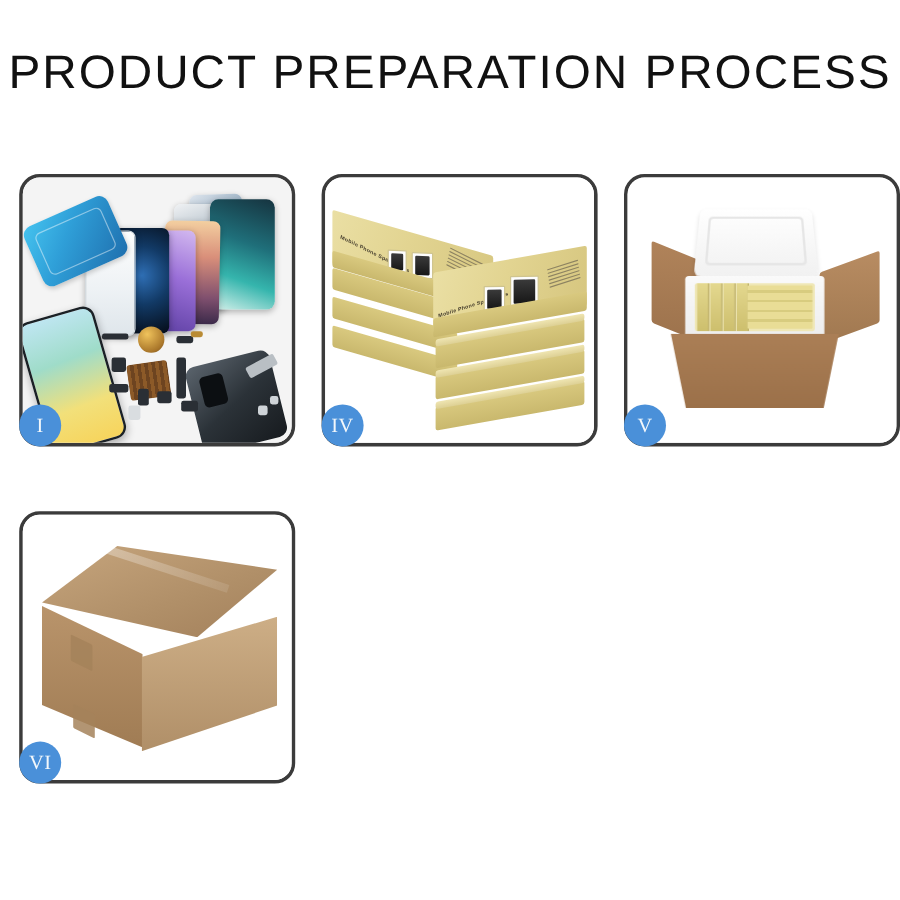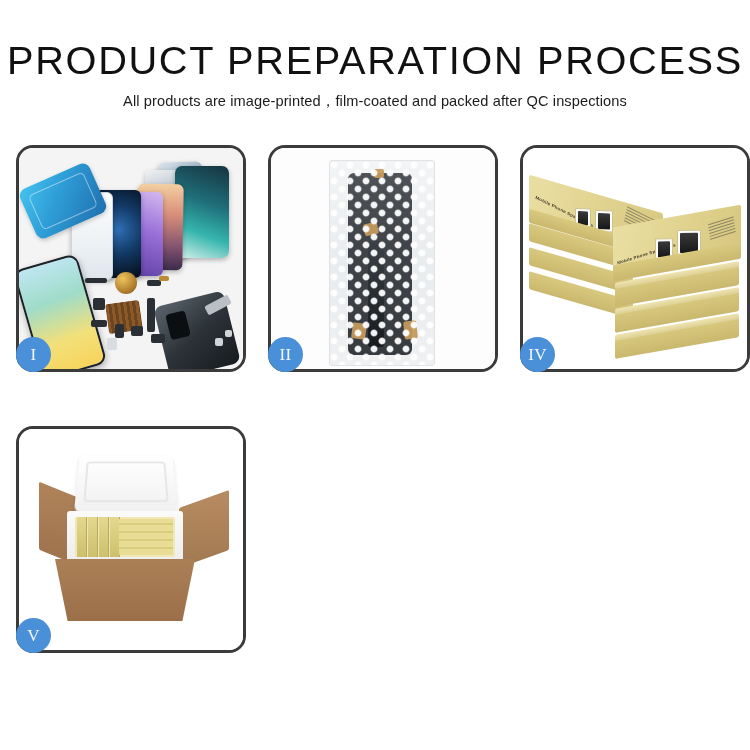--- a/index.html
+++ b/index.html
@@ -223,21 +223,20 @@
   .tape1{left:40px;top:104px;width:18px;height:22px;transform:skewY(26deg);}
   .tape2{left:42px;top:162px;width:18px;height:20px;transform:skewY(26deg);}
 </style>
 </head>
 <body>
 
 <div class="page">
 
   <div class="header">
     <div class="title">PRODUCT PREPARATION PROCESS</div>
-    <div class="subtitle">All products are image-printed，film-coated and packed after QC inspections</div>
   </div>
 
   <div class="grid">
 
     <div class="card">
       <div class="card-inner p1">
         <div class="ph p1-a ph-shadow"></div>
         <div class="ph p1-b ph-shadow"></div>
         <div class="ph p1-c ph-shadow"></div>
         <div class="ph p1-d ph-shadow"></div>
@@ -259,35 +258,20 @@
         <div class="chip" style="left:128px;top:150px;width:8px;height:34px;"></div>
         <div class="chip" style="left:132px;top:186px;width:14px;height:9px;"></div>
         <div class="chip" style="left:88px;top:190px;width:10px;height:12px;background:#d9dde0;"></div>
         <div class="chip" style="left:196px;top:190px;width:8px;height:8px;background:#cfd4d8;"></div>
         <div class="chip" style="left:206px;top:182px;width:7px;height:7px;background:#cfd4d8;"></div>
         <div class="chip" style="left:186px;top:152px;width:26px;height:10px;background:#b9bfc4;transform:rotate(-28deg);"></div>
       </div>
       <div class="badge">I</div>
     </div>
 
-    <div class="card">
-      <div class="card-inner p2">
-        <div class="p2-bag">
-          <div class="p2-screen"></div>
-          <div class="p2-flex"></div>
-          <div class="p2-tape p2-t1"></div>
-          <div class="p2-tape p2-t2"></div>
-          <div class="p2-tape p2-t3"></div>
-          <div class="p2-tape p2-t4"></div>
-          <div class="bubbles"></div>
-          <div class="bubbles2"></div>
-        </div>
-      </div>
-      <div class="badge">II</div>
-    </div>
 
 
     <div class="card">
       <div class="card-inner p4">
         <div class="stack">
 
           <div class="bx bx-side" style="left:2px;top:72px;width:104px;height:18px;transform:skewY(16deg);"></div>
           <div class="bx bx-side" style="left:2px;top:96px;width:104px;height:18px;transform:skewY(16deg);"></div>
           <div class="bx bx-side" style="left:2px;top:120px;width:104px;height:18px;transform:skewY(16deg);"></div>
 
@@ -351,15 +335,26 @@
           <span class="sl" style="left:13px;"></span>
           <span class="sl" style="left:24px;"></span>
           <span class="sl" style="left:35px;"></span>
           <span class="flat"></span>
         </div>
         <div class="v-body"></div>
       </div>
       <div class="badge">V</div>
     </div>
 
+    <div class="card">
+      <div class="card-inner p6">
+        <div class="c-top"></div>
+        <div class="c-seam"></div>
+        <div class="c-left"></div>
+        <div class="c-right"></div>
+        <div class="tape tape1"></div>
+        <div class="tape tape2"></div>
+      </div>
+      <div class="badge">VI</div>
+    </div>
 
   </div>
 </div>
 
 </body></html>

